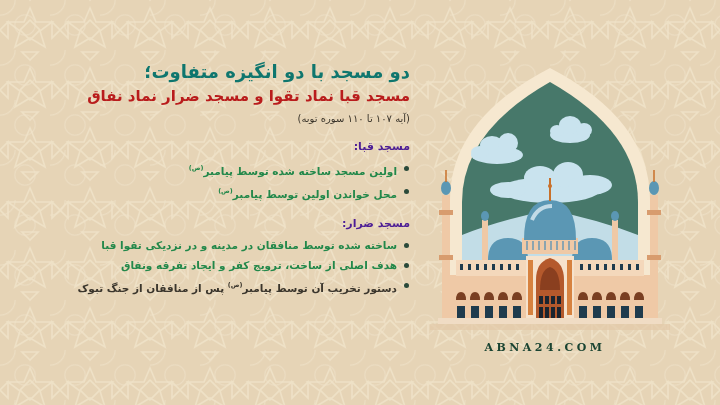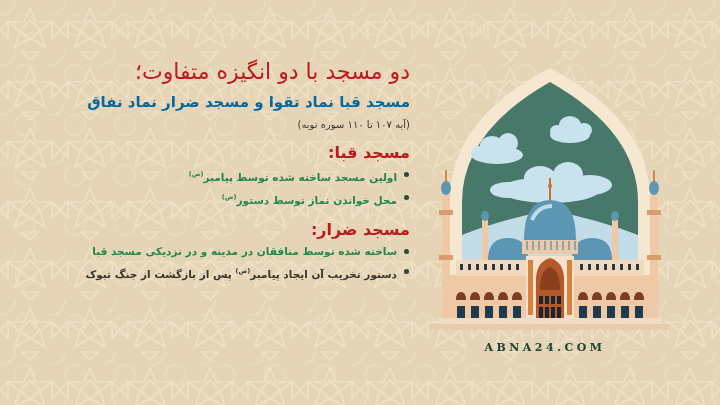--- a/index.html
+++ b/index.html
@@ -21,45 +21,44 @@
 
     .text-col {
       position: absolute;
       right: 310px;
       top: 58px;
       width: 330px;
       direction: rtl;
       text-align: right;
     }
     .title {
-      font-size: 22px;
-      font-weight: normal;
+      font-size: 18px;
+      font-weight: bold;
+      color: #0f766e;
+      line-height: 28px;
+      white-space: nowrap;
+    }
+    .subtitle {
+      font-size: 15px;
+      font-weight: bold;
       color: #b91c1c;
-      line-height: 28px;
-      white-space: nowrap;
-    }
-    .subtitle {
-      margin-top: 6px;
-      font-size: 15px;
-      font-weight: bold;
-      color: #0369a1;
       line-height: 20px;
       white-space: nowrap;
     }
     .ref {
       margin-top: 7px;
       font-size: 10px;
       color: #3b352b;
       line-height: 12px;
       white-space: nowrap;
     }
     .section-head {
-      font-size: 16px;
-      font-weight: bold;
-      color: #b91c1c;
+      font-size: 11px;
+      font-weight: bold;
+      color: #4c1d95;
       line-height: 16px;
       margin-top: 14px;
       white-space: nowrap;
     }
     .section-head.second { margin-top: 12px; }
     ul.bullets { list-style: none; margin-top: 3px; }
     ul.bullets li {
       position: relative;
       font-size: 10.5px;
       font-weight: bold;
@@ -119,27 +118,28 @@
 </div>
 
 <div class="text-col">
   <div class="title">دو مسجد با دو انگیزه متفاوت؛</div>
   <div class="subtitle">مسجد قبا نماد تقوا و مسجد ضرار نماد نفاق</div>
   <div class="ref">(آیه ۱۰۷ تا ۱۱۰ سوره توبه)</div>
 
   <div class="section-head">مسجد قبا:</div>
   <ul class="bullets">
     <li class="green"><span>اولین مسجد ساخته شده توسط پیامبر</span><sup>(ص)</sup></li>
-    <li class="green"><span>محل خواندن نماز توسط دستور</span><sup>(ص)</sup></li>
+    <li class="green"><span>محل خواندن اولین توسط پیامبر</span><sup>(ص)</sup></li>
   </ul>
 
   <div class="section-head second">مسجد ضرار:</div>
   <ul class="bullets">
-    <li class="green"><span>ساخته شده توسط منافقان در مدینه و در نزدیکی مسجد قبا</span></li>
-    <li class="dark"><span>دستور تخریب آن ایجاد پیامبر</span><sup>(ص)</sup><span> پس از بازگشت از جنگ تبوک</span></li>
+    <li class="green"><span>ساخته شده توسط منافقان در مدینه و در نزدیکی تقوا قبا</span></li>
+    <li class="green"><span>هدف اصلی از ساخت، ترویج کفر و ایجاد تفرقه ونفاق</span></li>
+    <li class="dark"><span>دستور تخریب آن توسط پیامبر</span><sup>(ص)</sup><span> پس از منافقان از جنگ تبوک</span></li>
   </ul>
 </div>
 
 <div class="art">
   <svg width="240" height="270" viewBox="0 0 240 270" xmlns="http://www.w3.org/2000/svg">
 
     <path d="M20,260 L20,140 Q20,60 120,8 Q220,60 220,140 L220,260 Z" fill="#f6e8d0"></path>
 
     <path d="M32,260 L32,142 Q32,72 120,22 Q208,72 208,142 L208,260 Z" fill="#47786a"></path>
 

